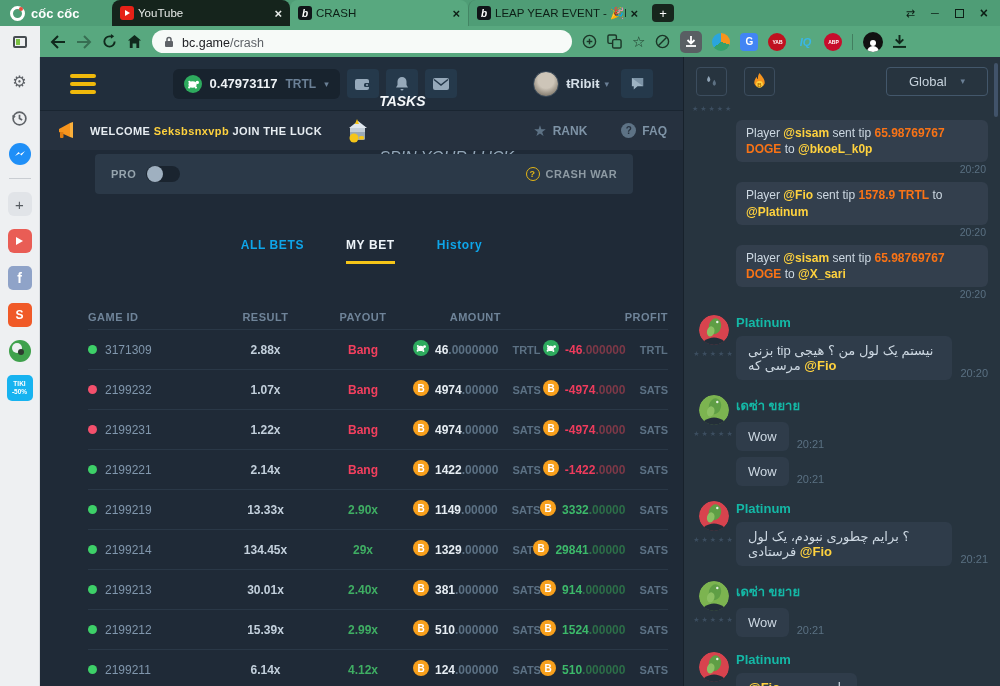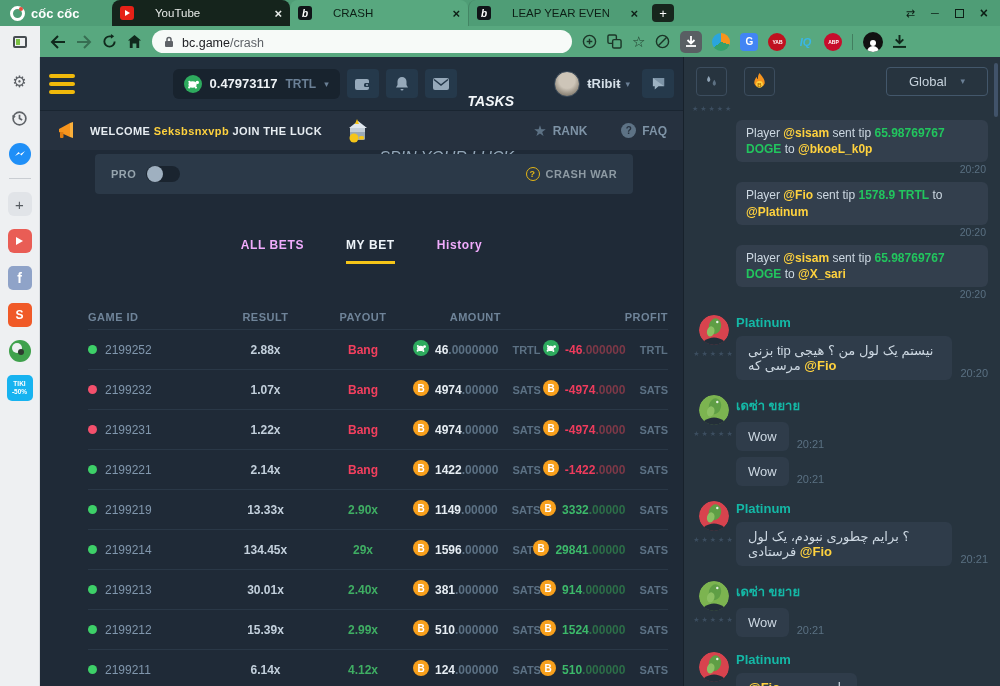--- a/index.html
+++ b/index.html
@@ -6,21 +6,21 @@
   html,body { width:1000px; height:686px; overflow:hidden; }
   body { font-family:"Liberation Sans","DejaVu Sans",sans-serif; background:#1f2a37; }
   .browser { width:1000px; height:686px; display:flex; flex-direction:column; }
 
   
   .tabbar { height:26px; background:#4f9d76; display:flex; align-items:stretch; flex:0 0 26px; }
   .cc-logo { width:112px; display:flex; align-items:center; gap:6px; padding-left:10px; }
   .cc-ring { width:15px; height:15px; border:3px solid #fff; border-radius:50%; position:relative; background:#4f9d76; }
   .cc-ring::after { content:""; position:absolute; width:4px; height:4px; background:#e74c3c; border-radius:50%; top:-2px; right:-1px; }
   .cc-logo span { color:#fff; font-weight:bold; font-size:13px; }
-  .tab { width:178px; display:flex; align-items:center; gap:21px; padding:0 8px; font-size:11.5px; border-radius:8px 8px 0 0; position:relative; }
+  .tab { width:178px; display:flex; align-items:center; gap:4px; padding:0 8px; font-size:11.5px; border-radius:8px 8px 0 0; position:relative; }
   .tab.dark { background:#15241c; color:#e8ece9; }
   .tab.active { background:#58a87f; color:#0d1f16; }
   .tab.plain { background:transparent; color:#0d1f16; border-left:1px solid rgba(0,0,0,.15); }
   .tab .tlabel { flex:1; white-space:nowrap; overflow:hidden; }
   .tab .tclose { font-size:13px; font-weight:bold; }
   .fav { width:14px; height:14px; border-radius:3px; display:flex; align-items:center; justify-content:center; flex:0 0 14px; }
   .fav.yt { background:#e62117; } .fav.yt i { width:0; height:0; border-left:5px solid #fff; border-top:3px solid transparent; border-bottom:3px solid transparent; }
   .fav.bc { background:#101418; color:#fff; font-weight:bold; font-size:10px; font-style:italic; }
   .newtab { width:22px; height:18px; margin:4px 0 0 6px; background:#17261d; color:#fff; border-radius:4px; font-size:13px; display:flex; align-items:center; justify-content:center; }
   .winctl { margin-left:auto; display:flex; align-items:center; gap:16px; padding:0 12px; color:#0d1f16; font-size:11px; }
@@ -60,50 +60,50 @@
   .sb-shp { background:#f05a28; border-radius:5px; color:#fff; font-weight:bold; font-size:12px; }
   .sb-cc { background:#3fa14c; border-radius:50%; width:22px; height:22px; position:relative; overflow:hidden; }
   .sb-cc::after { content:""; position:absolute; width:10px; height:10px; background:#eef0f2; border-radius:50%; left:3px; top:3px; }
   .sb-cc::before { content:""; position:absolute; width:6px; height:6px; background:#2d3a2f; border-radius:50%; left:9px; top:9px; z-index:2; }
   .sb-tiki { background:#17b3f0; border-radius:5px; color:#fff; font-weight:bold; font-size:6.5px; flex-direction:column; line-height:1.2; width:26px; height:26px; }
 
   .site { flex:1; display:flex; min-width:0; background:#1f2a37; }
 
   
   .main-col { flex:1; min-width:0; display:flex; flex-direction:column; overflow:hidden; }
-  .site-header { height:53px; background:#212e3c; display:flex; align-items:center; padding:0 9px; flex:0 0 53px; }
+  .site-header { height:53px; background:#212e3c; display:flex; align-items:center; padding:0 30px; flex:0 0 53px; }
   .burger { width:26px; display:flex; flex-direction:column; gap:4px; }
   .burger i { height:4px; background:#f0b90b; border-radius:2px; }
   .bal-pill { background:#18232e; border-radius:6px; height:30px; display:flex; align-items:center; gap:8px; padding:0 11px; }
   .bal-num { color:#eef2f6; font-weight:bold; font-size:13px; }
   .bal-cur { color:#6b8096; font-size:12px; font-weight:bold; }
   .caret { color:#6b8096; font-size:9px; }
   .hbtn { width:32px; height:29px; background:#25394b; border-radius:4px; display:flex; align-items:center; justify-content:center; margin-left:7px; }
   .user-av { width:26px; height:26px; border-radius:50%; background:radial-gradient(circle at 50% 35%, #cdc5b8 0 40%, #8d8578 75%, #6e675c); border:1px solid #3a4a5a; }
   .uname { color:#d5dfe8; font-weight:bold; font-size:13px; margin:0 5px 0 7px; }
 
   .banner { height:40px; background:#26313f; border-top:1px solid #1a2531; display:flex; align-items:center; padding:0 16px; flex:0 0 40px; }
   .welcome { font-size:11px; font-weight:bold; color:#e7edf2; letter-spacing:.4px; margin-left:12px; }
   .welcome b { color:#ffd23e; }
-  .tasks-txt { line-height:1.15; font-style:italic; margin-left:8px;text-align:right; }
+  .tasks-txt { line-height:1.15; font-style:italic; margin-left:8px; }
   .tasks-t { color:#f2f6f9; font-weight:bold; font-size:14px; }
   .tasks-s { color:#93a7b8; font-size:16px;margin-top:40px; }
   .bn-item { display:flex; align-items:center; gap:6px; color:#7e93a6; font-weight:bold; font-size:12px; }
   .faq-c { width:15px; height:15px; border-radius:50%; background:#5d7285; color:#26313f; font-size:10px; font-weight:bold; display:flex; align-items:center; justify-content:center; }
 
   .game-strip { padding:4px 50px 0 55px; }
   .pro-panel { height:40px; background:#2b3948; border-radius:4px; display:flex; align-items:center; padding:0 16px; }
   .pro-lbl { color:#97a5ae; font-weight:bold; font-size:11px; letter-spacing:.5px; margin-right:10px; }
   .tg { width:34px; height:16px; background:#1a242f; border-radius:9px; position:relative; }
   .tg i { position:absolute; width:16px; height:16px; border-radius:50%; background:#9fb0c0; left:1px; top:0; }
   .cw { margin-left:auto; display:flex; align-items:center; gap:6px; color:#8d9aa3; font-weight:bold; font-size:11px; letter-spacing:.4px; }
   .cw-q { width:14px; height:14px; border-radius:50%; border:1.5px solid #e4b616; color:#e4b616; font-size:9px; font-weight:bold; display:flex; align-items:center; justify-content:center; }
 
   .bet-tabs { margin-top:44px; display:flex; justify-content:center; gap:42px; flex:0 0 auto; }
-  .btab { font-size:12px; font-weight:bold; color:#f0abfc; letter-spacing:.6px; padding-bottom:9px; border-bottom:3px solid transparent; }
+  .btab { font-size:12px; font-weight:bold; color:#0ea5e9; letter-spacing:.6px; padding-bottom:9px; border-bottom:3px solid transparent; }
   .btab.on { color:#eef4f9; border-bottom-color:#f5c518; }
 
   .bets { margin:41px 15px 0 48px; }
   .thead, .trow { display:grid; grid-template-columns:130px 95px 100px 130px 125px; align-items:center; }
   .thead { height:24px; font-size:11px; color:#6f8499; font-weight:bold; letter-spacing:.5px; }
   .trow { height:40px; border-top:1px solid #2a3847; font-size:12px; }
   .c-id { display:flex; align-items:center; gap:8px; color:#8197ad; }
   .dot { width:9px; height:9px; border-radius:50%; }
   .dot.green { background:#3dd068; } .dot.red { background:#f4506c; }
   .c-res { text-align:center; color:#c3d0dc; font-weight:bold; }
@@ -123,21 +123,21 @@
   .chat-head { height:48px; display:flex; align-items:center; gap:17px; padding:0 12px; flex:0 0 48px; }
   .cbtn { width:31px; height:29px; border:1px solid #3c4d5e; border-radius:4px; display:flex; align-items:center; justify-content:center; }
   .gsel { margin-left:auto; width:102px; height:29px; border:1px solid #43576b; border-radius:4px; display:flex; align-items:center; justify-content:center; gap:14px; color:#c7d3dd; font-size:13px; }
   .chat-body { flex:1; overflow:hidden; padding:0 12px 0 8px; position:relative; }
   .scrl { position:absolute; right:2px; top:6px; width:4px; height:54px; background:#41536a; border-radius:2px; }
   .stars { font-size:7px; letter-spacing:2px; color:#3d4f61; }
   .tip { margin:7px 0 0 44px; }
   .tip-b { background:#333f4d; border-radius:6px; padding:5px 10px; font-size:12px; line-height:1.35; color:#cdd8e2; }
   .tip-t { text-align:right; color:#5a7082; font-size:10.5px; margin-top:1px; padding-right:2px; }
   .mention { color:#ffd23e; font-weight:bold; }
-  .bold { font-weight:bold; color:#22c55e; }
+  .bold { font-weight:bold; color:#f97316; }
   .tok { unicode-bidi:isolate; }
   .msg { display:flex; margin-top:13px; }
   .msg-l { width:44px; flex:0 0 44px; display:flex; flex-direction:column; align-items:center; gap:5px; padding-top:2px; }
   .av { width:30px; height:30px; border-radius:50%; overflow:hidden; }
   .msg-r { flex:1; min-width:0; }
   .mname { color:#14b8a6; font-weight:bold; font-size:13px; margin:2px 0 6px; }
   .brow { display:flex; align-items:flex-end; gap:8px; margin-top:6px; }
   .bub { background:#2f3c4a; border-radius:6px; padding:7px 12px; font-size:13px; color:#cdd8e2; direction:ltr; max-width:235px; }
   .btime { color:#5a7082; font-size:11px; padding-bottom:1px; }
 </style>
@@ -402,21 +402,21 @@
               <div>GAME ID</div>
               <div class="h-res">RESULT</div>
               <div class="h-pay">PAYOUT</div>
               <div class="h-amt">AMOUNT</div>
               <div class="h-prf">PROFIT</div>
             </div>
           <div id="tbody">
               <div class="trow">
                 <div class="c-id">
                   <span class="dot green"></span>
-                  <span>2199252</span>
+                  <span>3171309</span>
                 </div>
                 <div class="c-res">2.88x</div>
                 <div class="c-pay bang">Bang</div>
                 <div class="c-amt">
                   <span><svg width="16" height="16" viewBox="0 0 16 16">
                       <circle cx="8" cy="8" r="8" fill="#2eab5e"></circle>
                       <ellipse cx="7.6" cy="8.4" rx="3.4" ry="2.7" fill="#fff"></ellipse>
                       <circle cx="11.6" cy="6.6" r="1.4" fill="#fff"></circle>
                       <circle cx="4.6" cy="10.8" r="1" fill="#fff"></circle>
                       <circle cx="10.4" cy="11" r="1" fill="#fff"></circle>
@@ -539,21 +539,21 @@
                   <span class="dot green"></span>
                   <span>2199214</span>
                 </div>
                 <div class="c-res">134.45x</div>
                 <div class="c-pay win">29x</div>
                 <div class="c-amt">
                   <span><svg width="16" height="16" viewBox="0 0 16 16">
                       <circle cx="8" cy="8" r="8" fill="#f8a01c"></circle>
                       <text x="8" y="11.5" text-anchor="middle" font-size="10" font-weight="bold" fill="#fff">B</text>
                     </svg></span>
-                  <span><span class="amt-i">1596</span><span class="amt-d">.00000</span></span>
+                  <span><span class="amt-i">1329</span><span class="amt-d">.00000</span></span>
                   <span class="unit">SATS</span>
                 </div>
                 <div class="c-prf">
                   <span><svg width="16" height="16" viewBox="0 0 16 16">
                       <circle cx="8" cy="8" r="8" fill="#f8a01c"></circle>
                       <text x="8" y="11.5" text-anchor="middle" font-size="10" font-weight="bold" fill="#fff">B</text>
                     </svg></span>
                   <span><span class="prf-pi">29841</span><span class="prf-pd">.00000</span></span>
                   <span class="unit">SATS</span>
                 </div>

